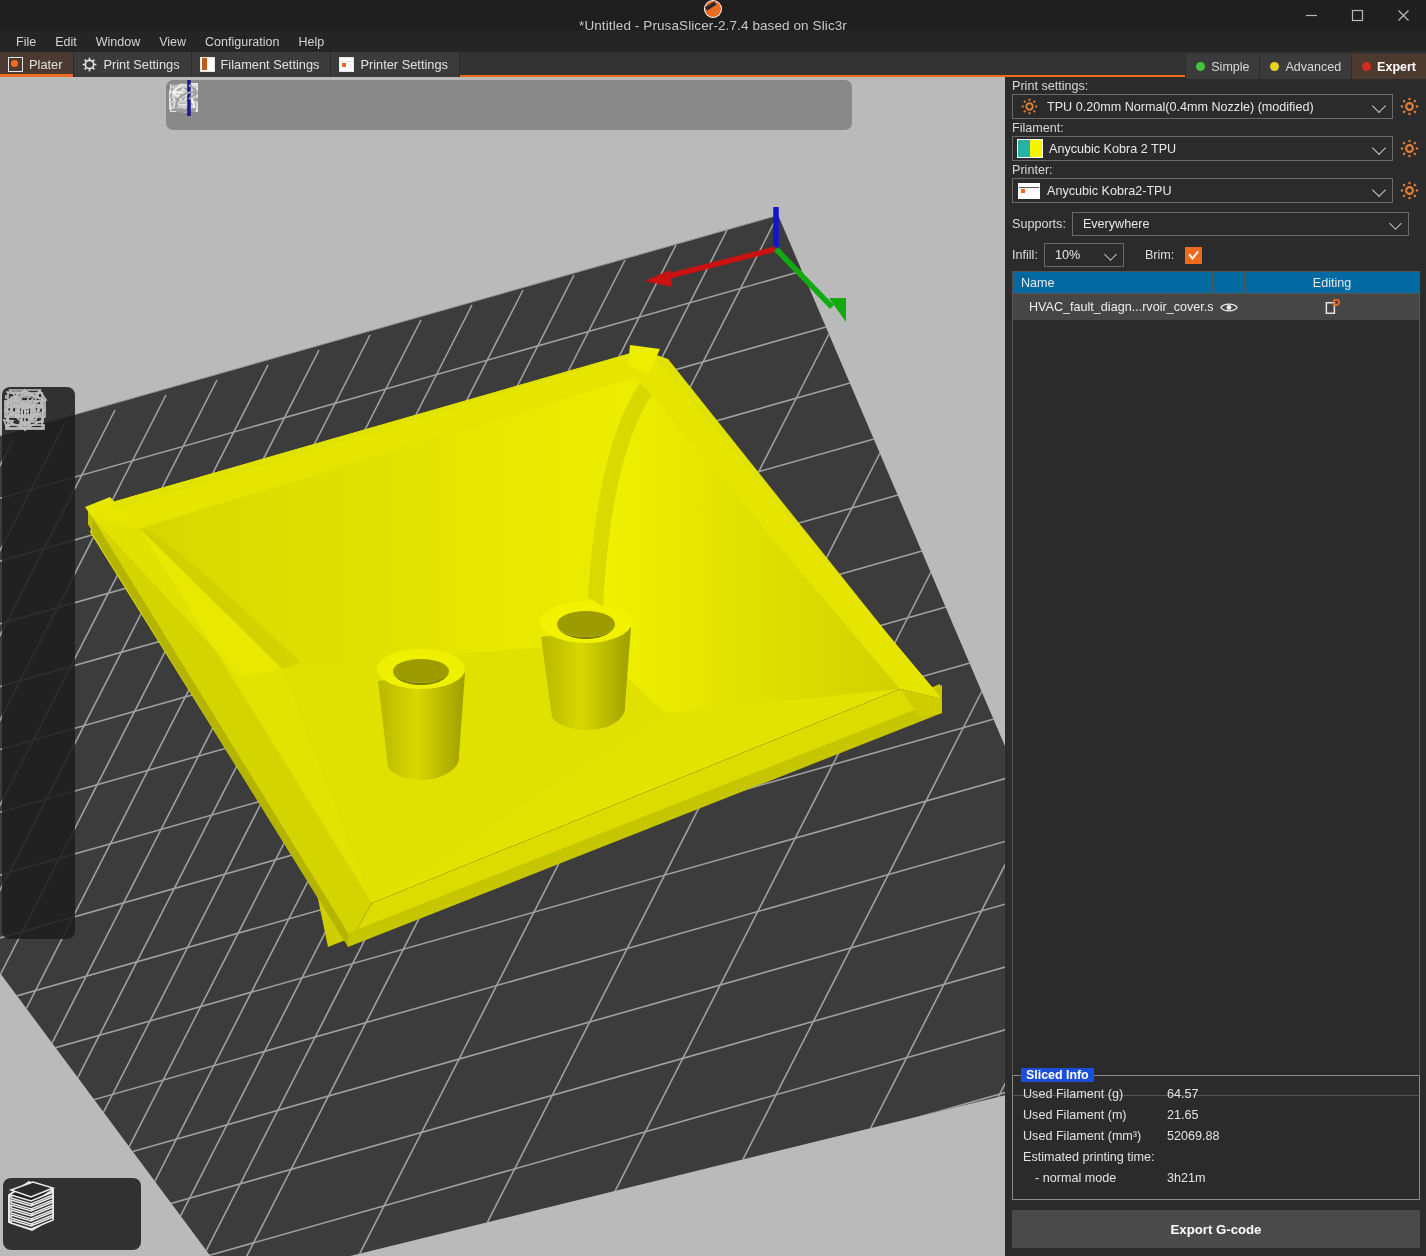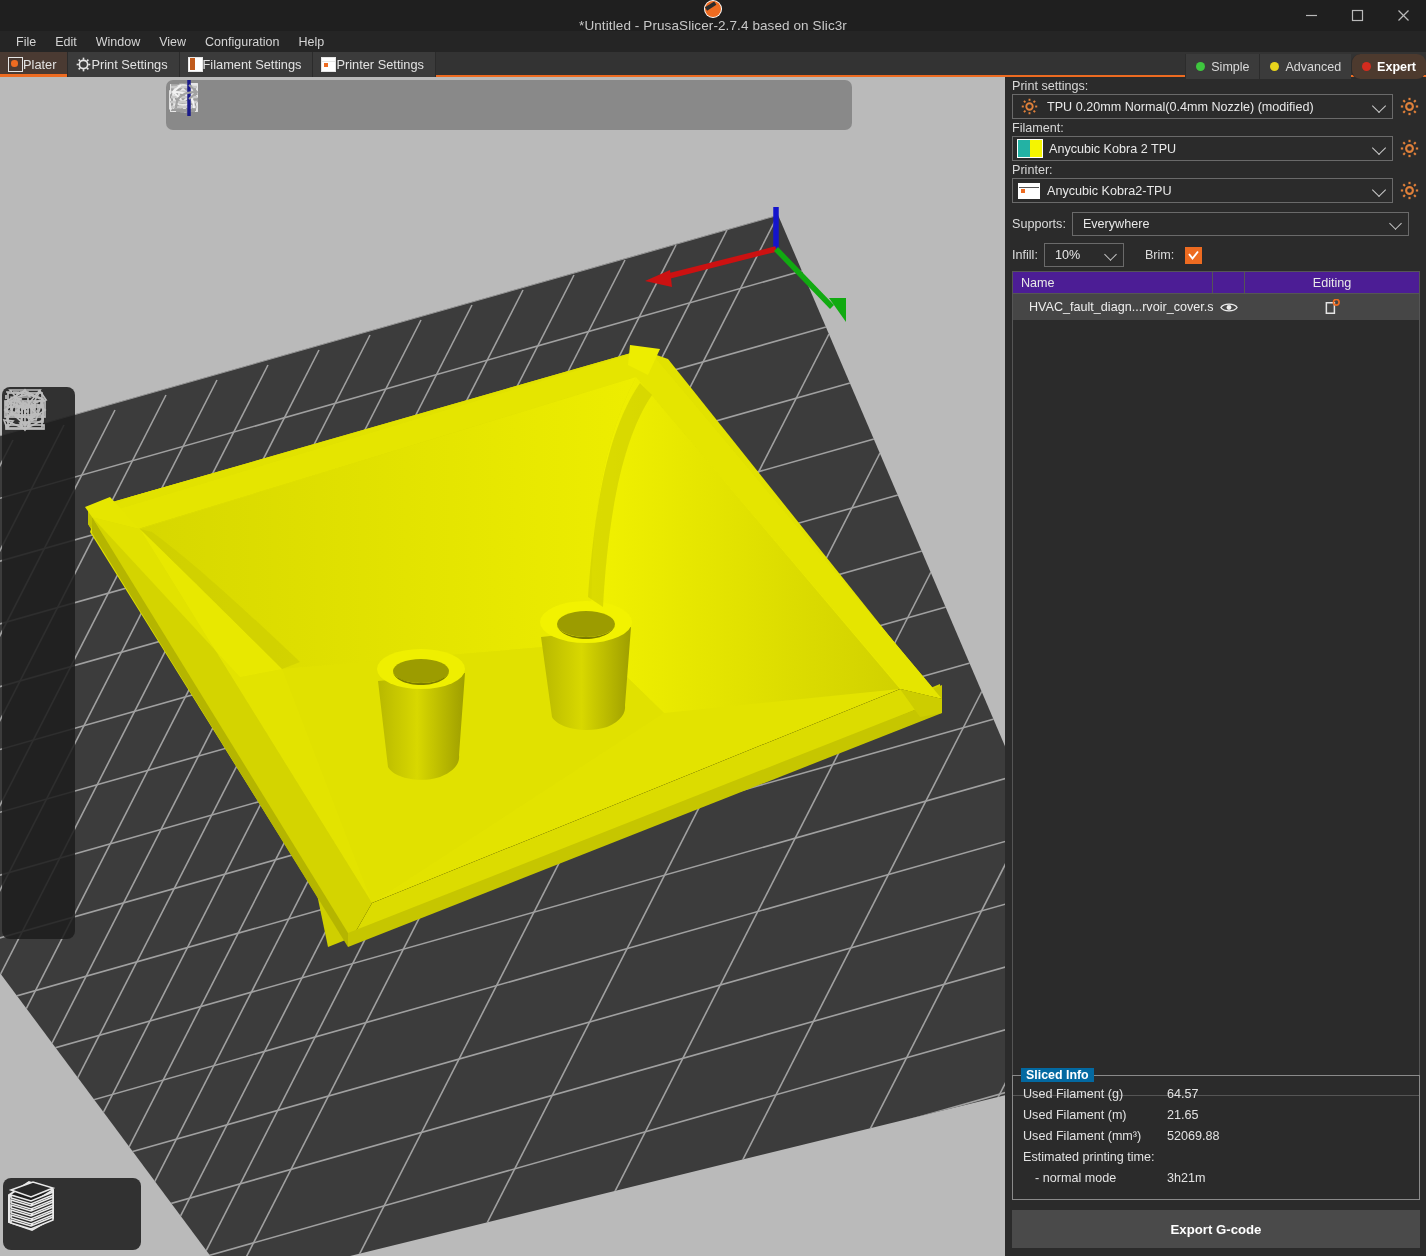--- a/index.html
+++ b/index.html
@@ -62,21 +62,21 @@
   .tabbar {
     position: absolute; top: 52px; left: 0; width: 1426px; height: 25px;
     background: #333333;
     display: flex; align-items: flex-end;
   }
   .tabbar::after {
     content:""; position:absolute; left:0; bottom:0; width:1426px; height:2px;
     background:#ed6b21;
   }
   .tab {
-    height: 25px; display: flex; align-items: center; gap: 0;
+    height: 25px; display: flex; align-items: center; gap: 6px;
     padding: 0 11px 0 8px; font-size: 12.8px; color: #e2e2e2;
     background: #3b3b3b; position: relative; z-index: 2;
     border-right: 1px solid #2b2b2b;
   }
   .tab.active { background: #4a3a32; }
   .tab.active::after {
     content:""; position:absolute; left:0; bottom:0; width:100%; height:3px;
     background:#ed6b21;
   }
   .ticon { width:15px; height:15px; flex:0 0 auto; position:relative; }
@@ -93,21 +93,21 @@
   
   .modes {
     position: absolute; right: 0; top: 52px; height: 29px;
     display: flex; align-items: center; z-index: 3;
   }
   .mode {
     height: 25px; display: flex; align-items: center; gap: 6px;
     padding: 0 10px; font-size: 12.5px; color: #d9d9d9; background: #3b3b3b;
     border-left: 1px solid #2c2c2c;
   }
-  .mode.active { background: #4d3a2e; color:#ffffff; font-weight: bold; border-radius: 9px; }
+  .mode.active { background: #4d3a2e; color:#ffffff; font-weight: bold; }
   .dot { width: 9px; height: 9px; border-radius: 50%; flex:0 0 auto;}
 
   
   .viewport {
     position: absolute; top: 77px; left: 0; width: 1005px; height: 1179px;
     background: #bababa;
     overflow: hidden;
   }
   .viewport svg { position:absolute; top:0; left:0; }
 
@@ -197,42 +197,42 @@
   }
   .checkbox svg{display:block;}
 
   
   .objtable {
     position:absolute; left: 7px; right: 6px; top: 194px;
     background: #2b2b2b; border: 1px solid #555;
   }
   .obj-head {
     display:flex; height: 22px; align-items:center;
-    background:#4c1d95; border-bottom:1px solid #555;
+    background:#0369a1; border-bottom:1px solid #555;
     color:#e8e8e8; font-size:12.6px;
   }
   .oh-name { flex: 0 0 200px; padding-left: 8px; border-right:1px solid #555; height:100%; display:flex;align-items:center;}
   .oh-mid { flex: 0 0 32px; border-right:1px solid #555; height:100%; }
   .oh-edit { flex:1 1 auto; text-align:center; }
   .obj-row {
     display:flex; height: 26px; align-items:center; background:#464646;
     color:#ededed; font-size:12.6px;
   }
   .or-name { flex: 0 0 200px; padding-left: 16px; white-space:nowrap; overflow:hidden;}
   .or-eye { flex: 0 0 32px; display:flex;align-items:center;justify-content:center;}
   .or-edit { flex:1 1 auto; display:flex;align-items:center;justify-content:center;}
   .obj-body { height: 775px; background:#2b2b2b; }
 
   
   .sliced {
     position:absolute; left: 7px; right: 6px; bottom: 56px;
     border:1px solid #8a8a8a; padding: 8px 10px 10px 10px;
   }
   .sliced-legend {
-    position:absolute; top:-8px; left:8px; background:#0369a1; padding:0 5px;
+    position:absolute; top:-8px; left:8px; background:#1d4ed8; padding:0 5px;
     color:#ffffff; font-size:12.4px; font-weight:bold;
   }
   .si-row { display:flex; font-size:12.6px; color:#e2e2e2; line-height:21px; }
   .si-k { flex: 0 0 144px; }
   .si-v { flex: 1 1 auto; }
   .si-sub { padding-left: 12px; }
 
   .export {
     position:absolute; left:7px; right:6px; bottom:8px; height:38px;
     background:#4a4a4a; color:#ffffff; font-size:13.2px; font-weight:bold;

